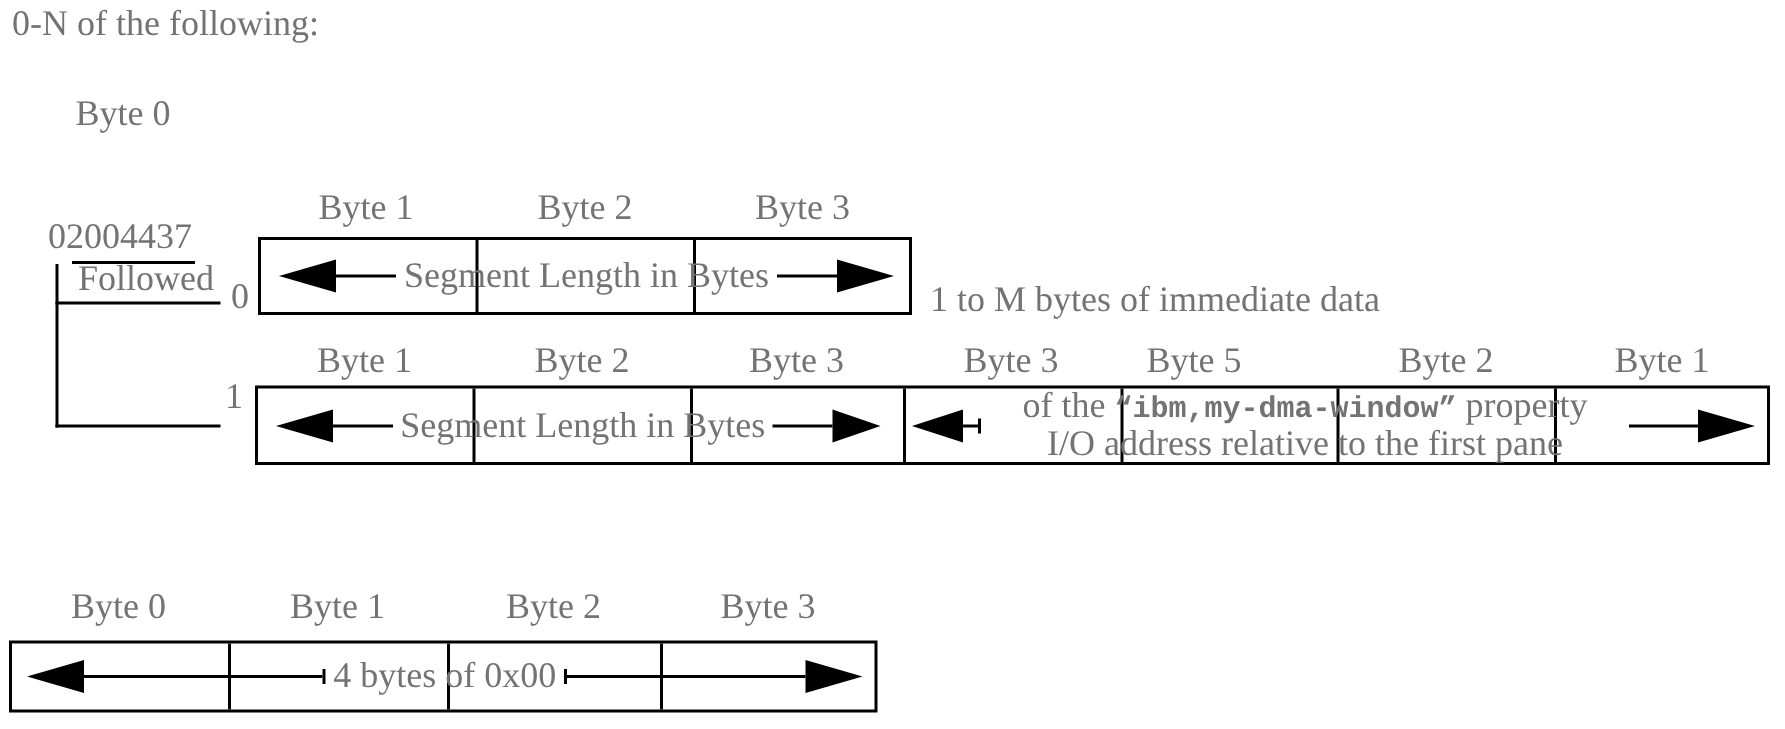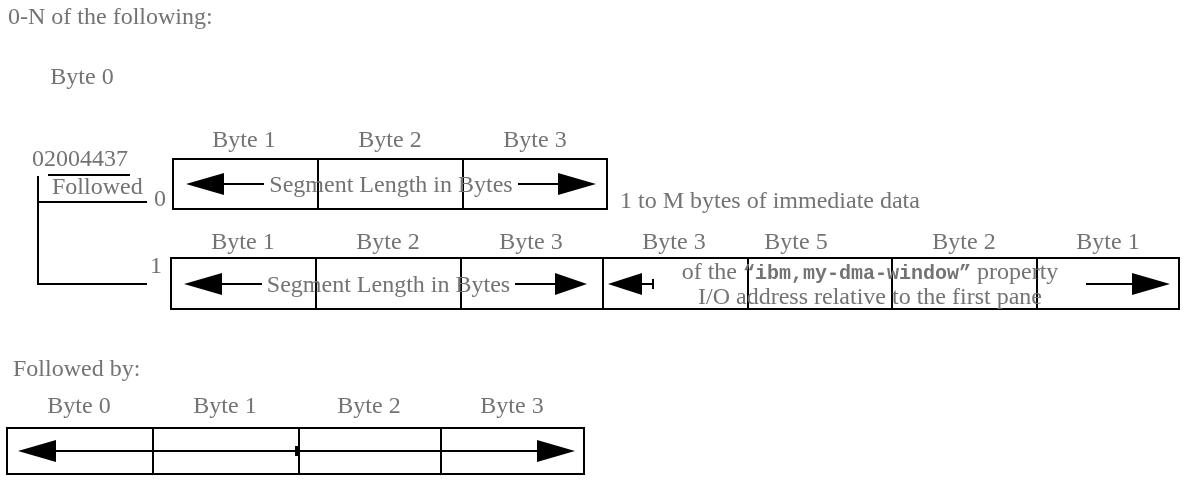--- a/index.html
+++ b/index.html
@@ -109,34 +109,34 @@
       <div class="io-text">
         <div><span>of the </span><span class="mono">“ibm,my-dma-window”</span><span> property</span></div>
         <div>I/O address relative to the first pane</div>
       </div>
       <div class="shaft fx" style="width:46px;"></div>
       <div class="ah-r"></div>
       <div class="pad" style="width:8px;"></div>
     </div>
   </div>
 
-  <span class="abs" style="left:13px;top:356px;">Followed by:</span>
 
   <span class="abs ctr" style="left:79px;top:393px;">Byte 0</span>
   <span class="abs ctr" style="left:225px;top:393px;">Byte 1</span>
   <span class="abs ctr" style="left:369px;top:393px;">Byte 2</span>
   <span class="abs ctr" style="left:512px;top:393px;">Byte 3</span>
 
   <div class="box" style="left:6px;top:427px;width:579px;height:48px;">
     <div class="vline" style="left:144px;"></div>
     <div class="vline" style="left:290px;"></div>
     <div class="vline" style="left:432px;"></div>
     <div class="pad" style="width:10px;"></div>
     <div class="ah-l"></div>
     <div class="shaft"></div>
     <div class="tick"></div>
+    <span class="seg-text">4 bytes of 0x00</span>
     <div class="tick"></div>
     <div class="shaft"></div>
     <div class="ah-r"></div>
     <div class="pad" style="width:8px;"></div>
   </div>
 
 </div>
 
 </body></html>

